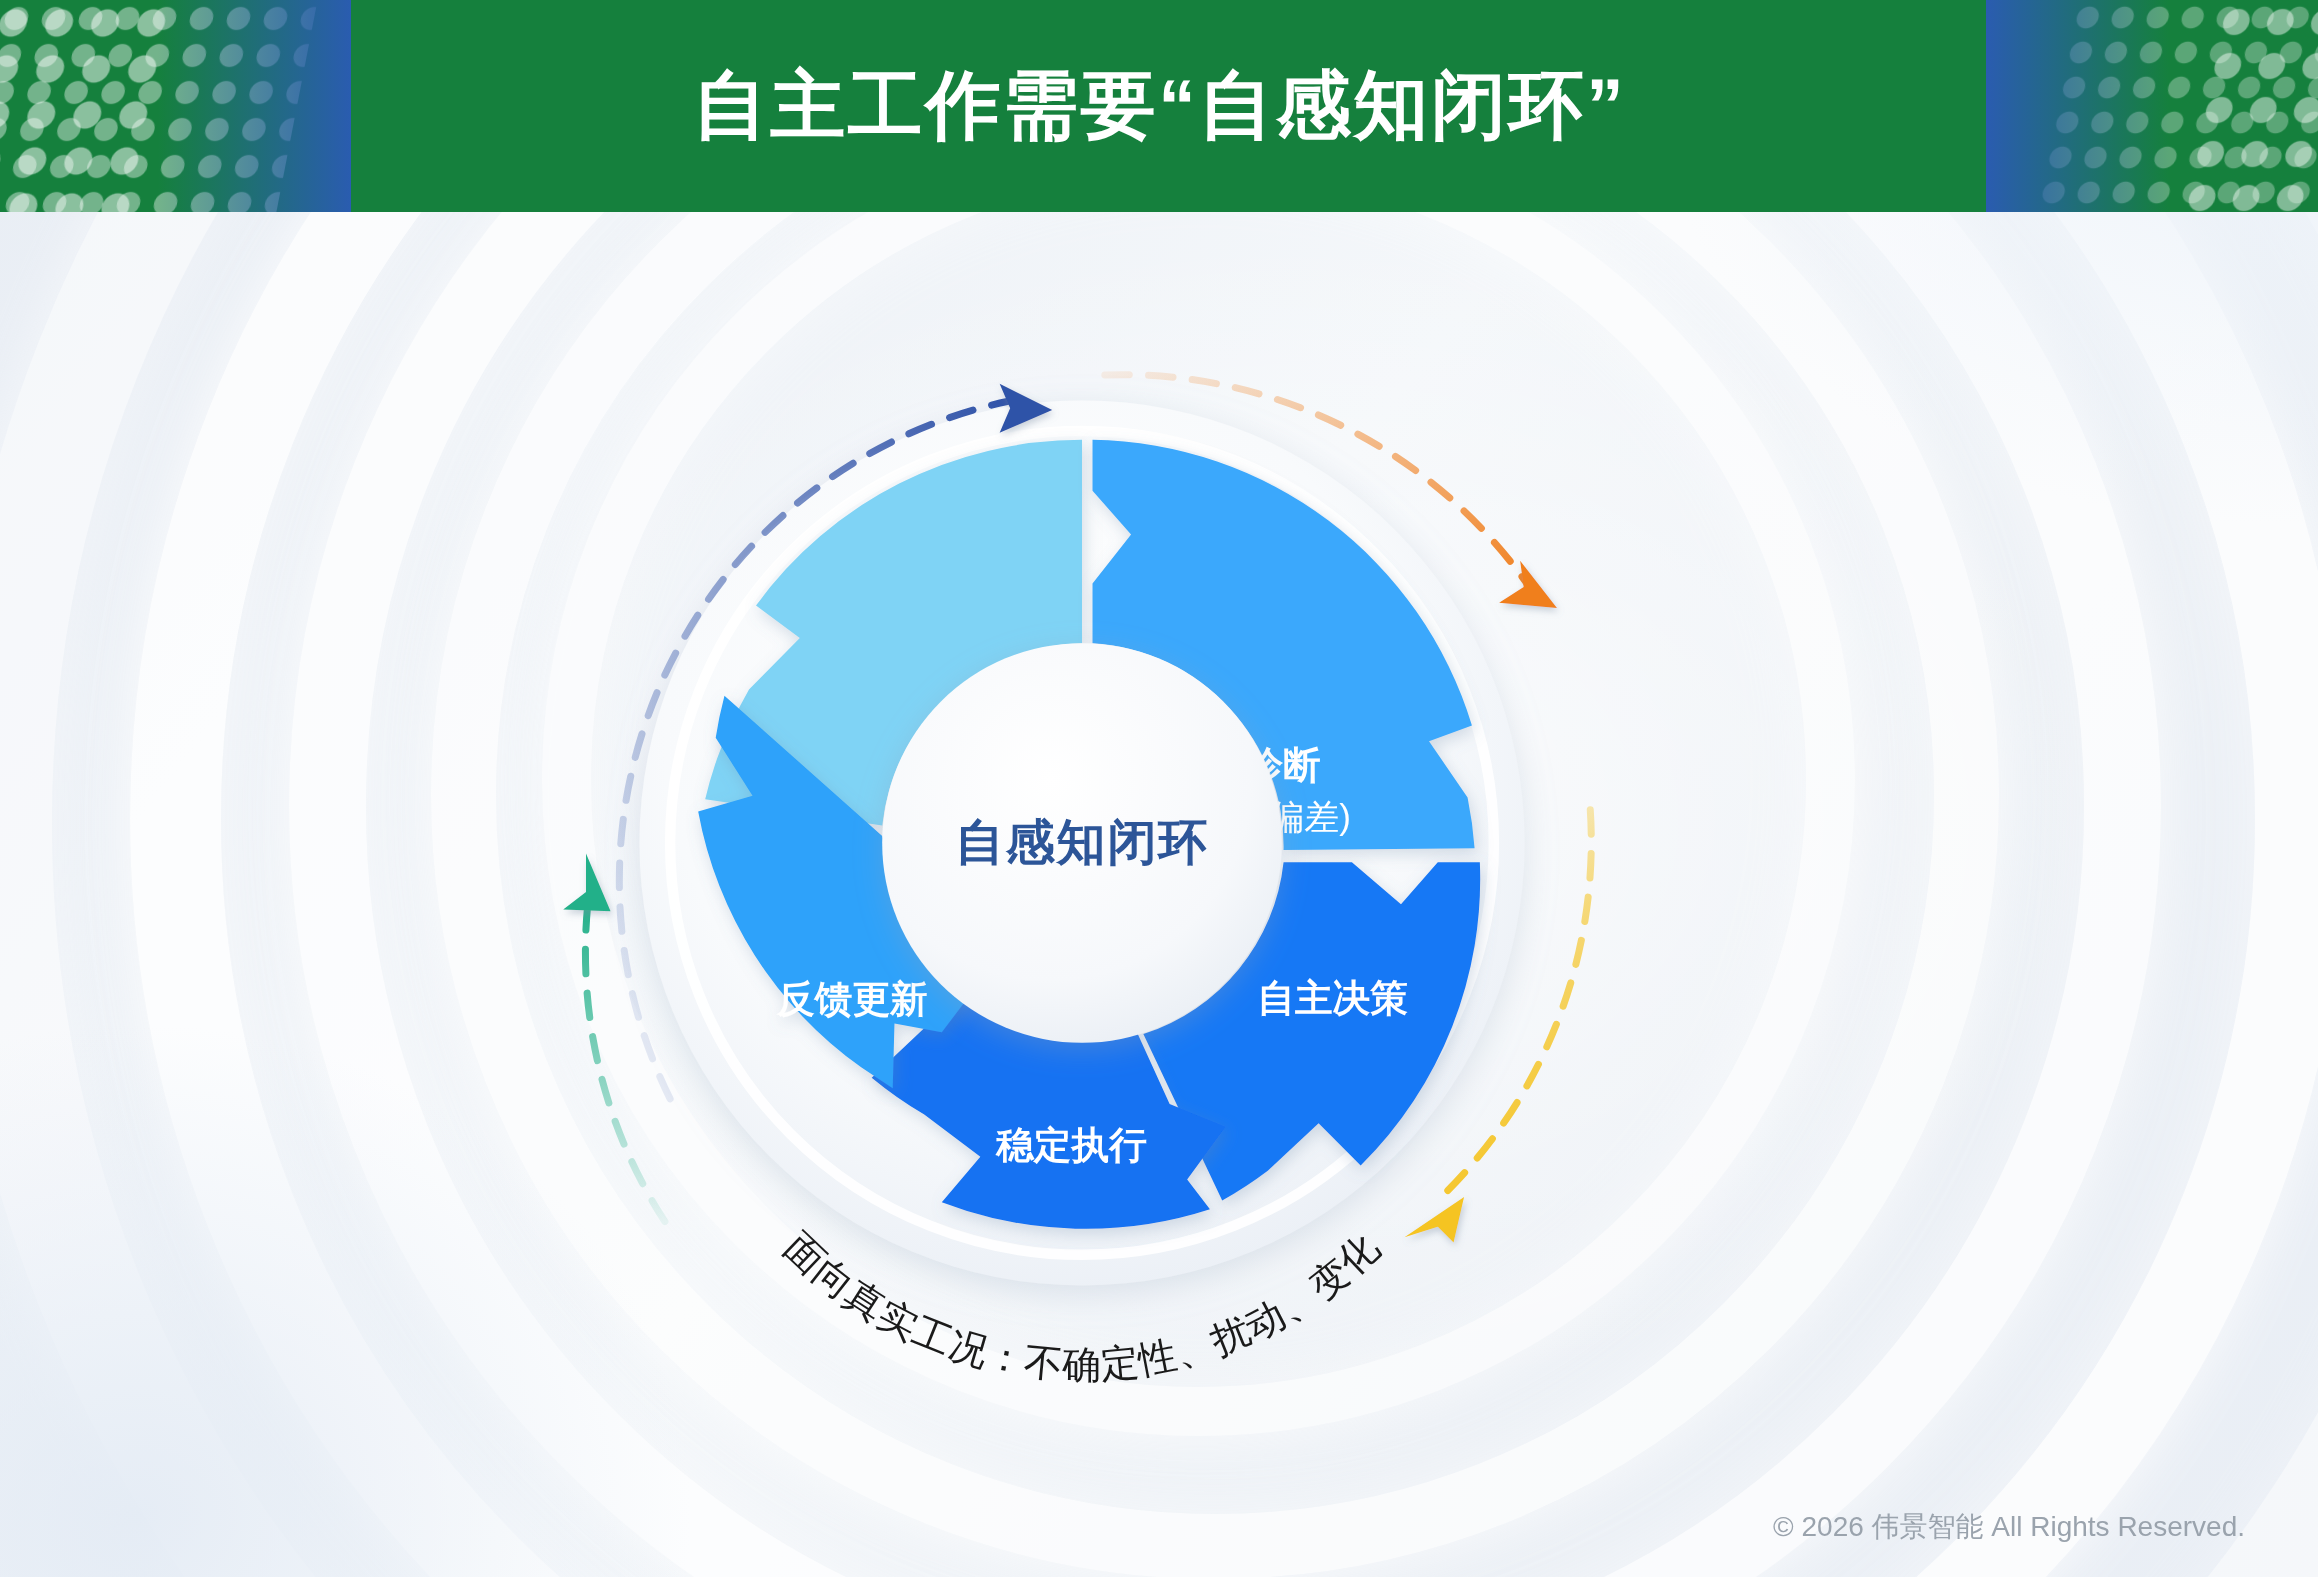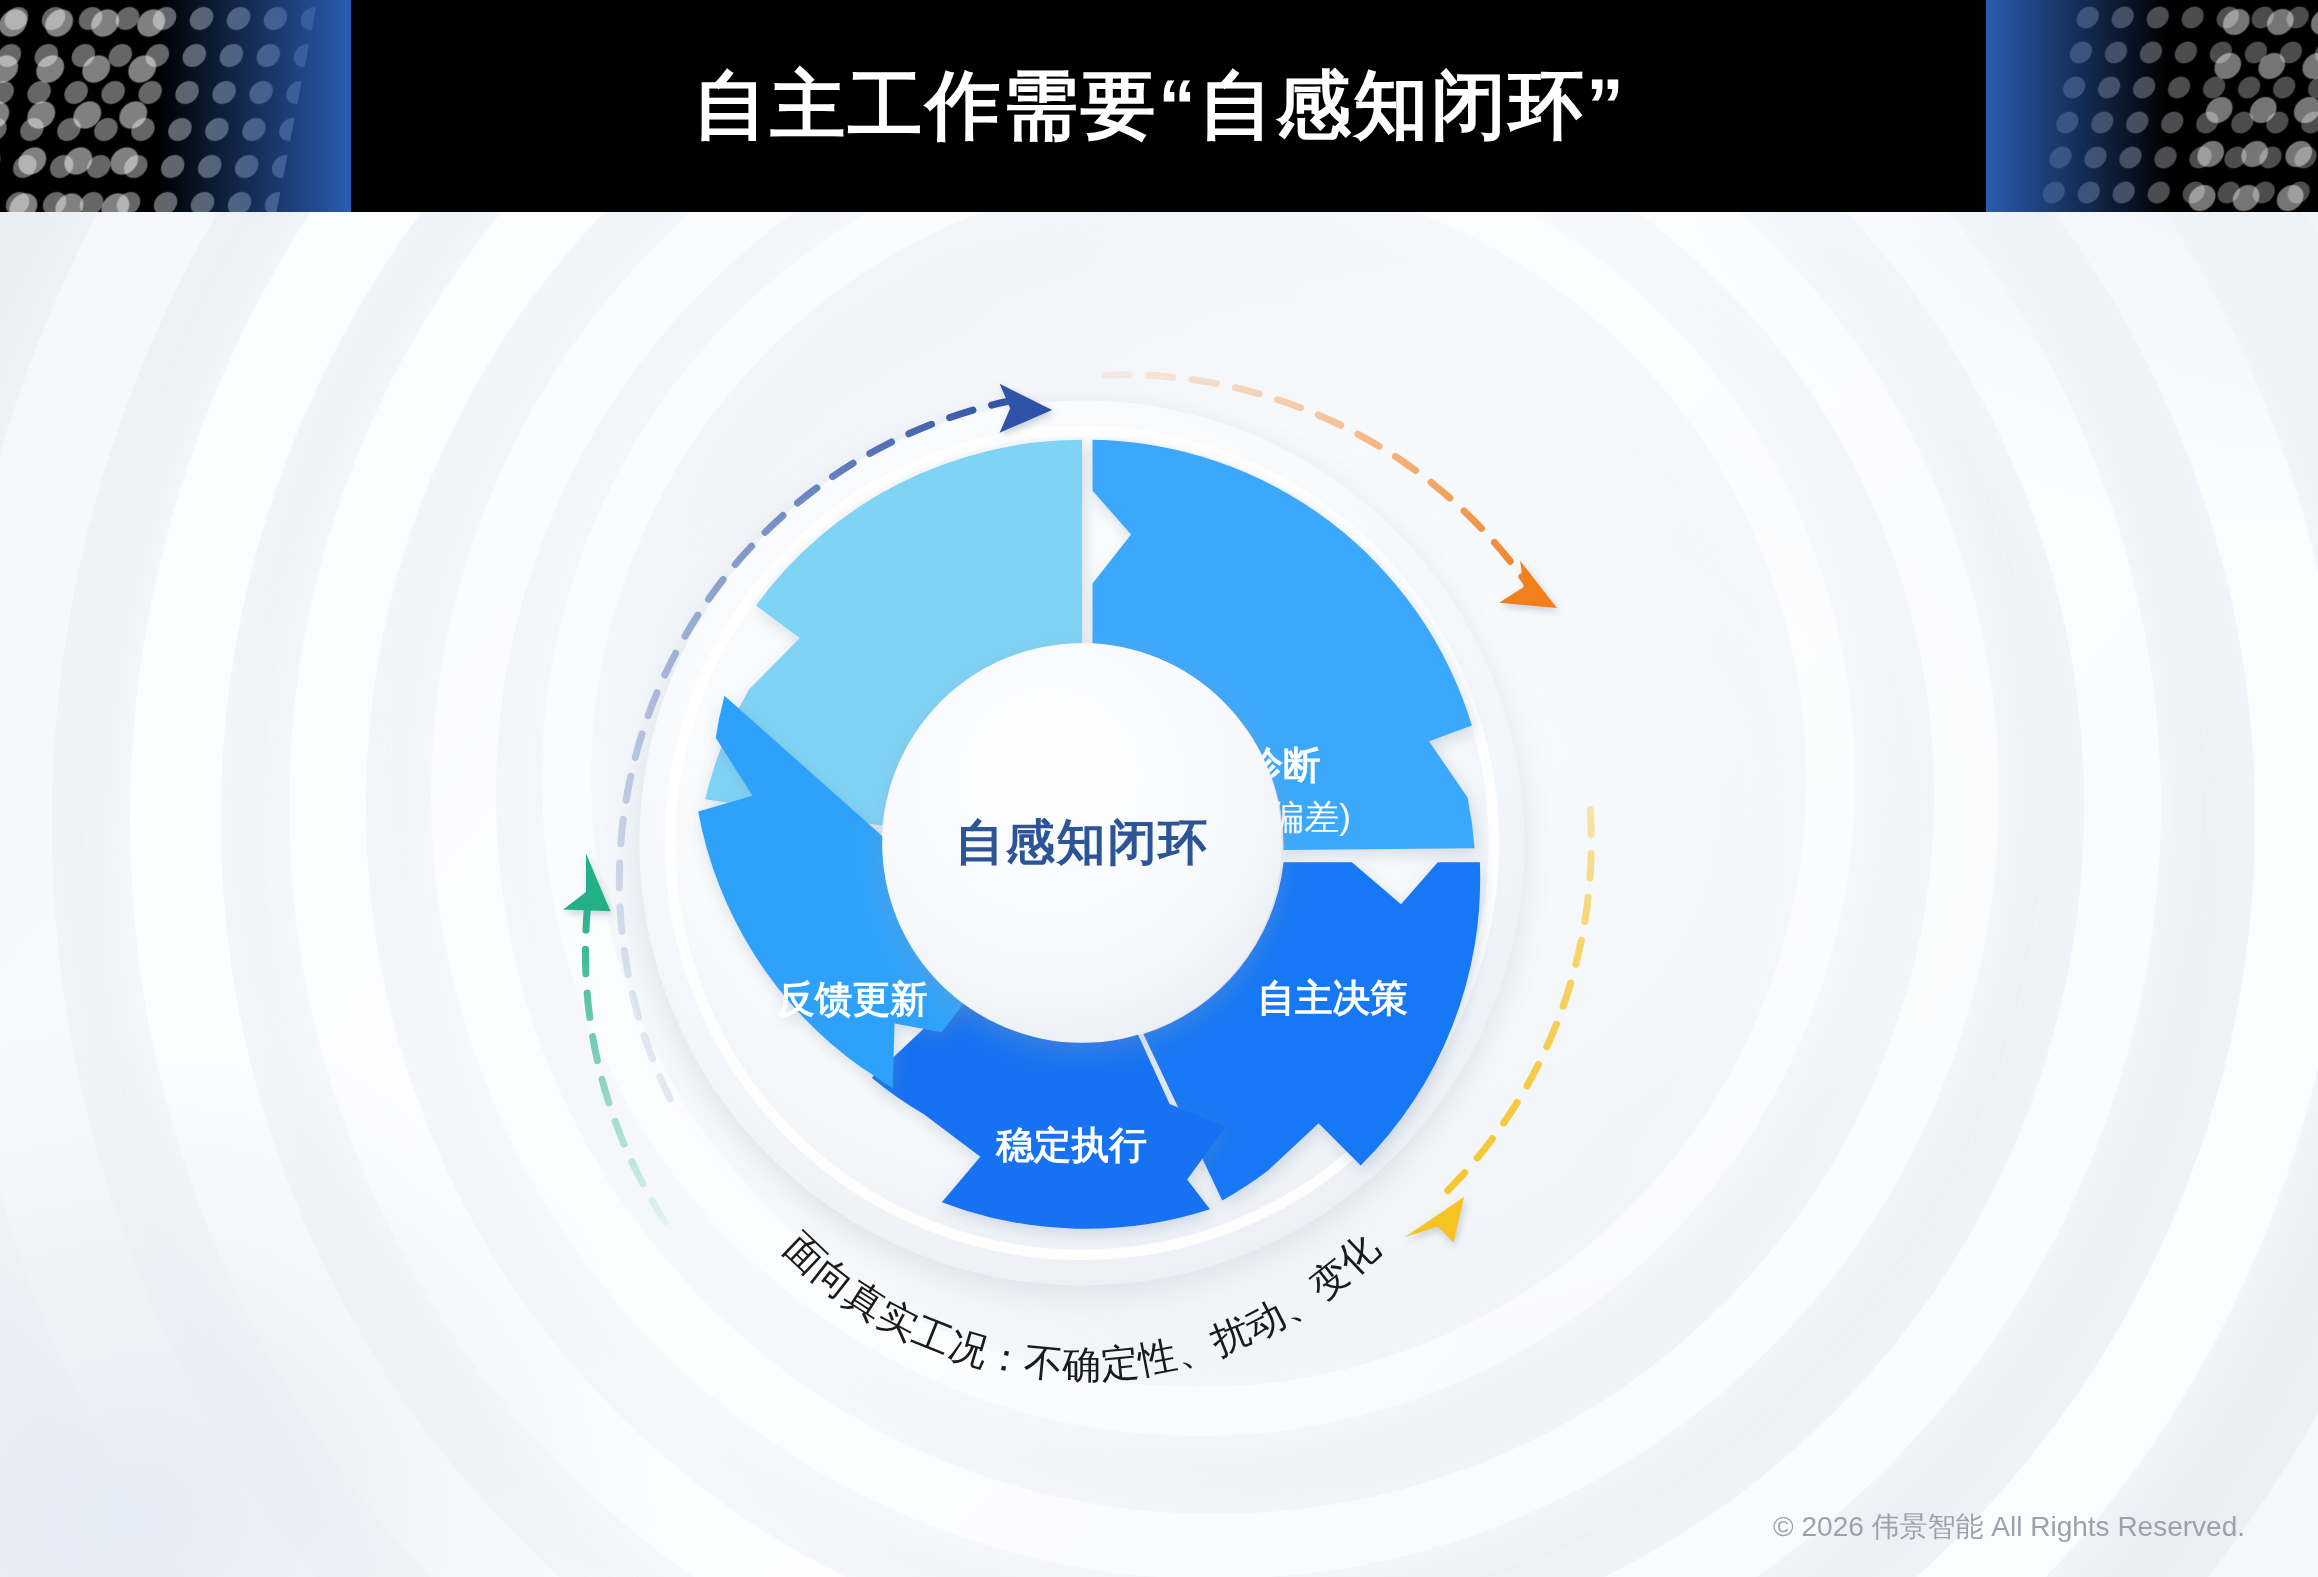--- a/index.html
+++ b/index.html
@@ -159,21 +159,21 @@
   <div class="bg-layer">
     <div class="bg-base"></div>
     <div class="ring r5"></div>
     <div class="ring r1"></div>
     <div class="ring r2"></div>
     <div class="ring r3"></div>
     <div class="ring r4"></div>
     <div class="bg-sheen"></div>
   </div>
 
-  <div id="header" style="background: #000000;">
+  <div id="header" style="background: #15803d;">
     <div class="dots dots-left"></div>
     <div class="dots dots-left2"></div>
     <div class="dots-fadeL"></div>
     <div class="dots dots-right"></div>
     <div class="dots dots-right2"></div>
     <div class="dots-fadeR"></div>
     <div id="header-title" style="color: rgb(255, 255, 255);">自主工作需要“自感知闭环”</div>
   </div>
 
   <div id="diagram">

